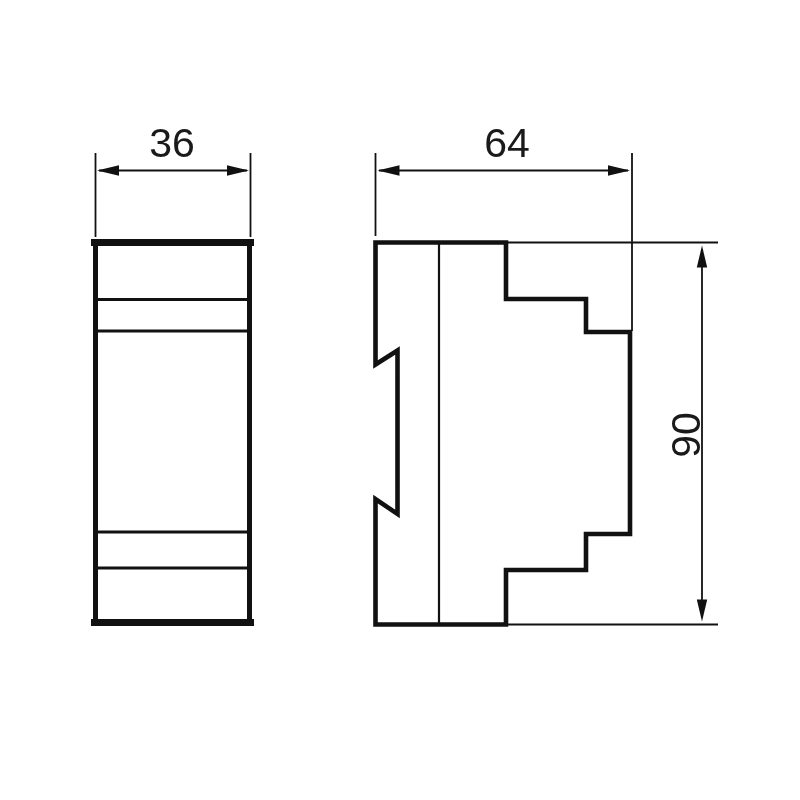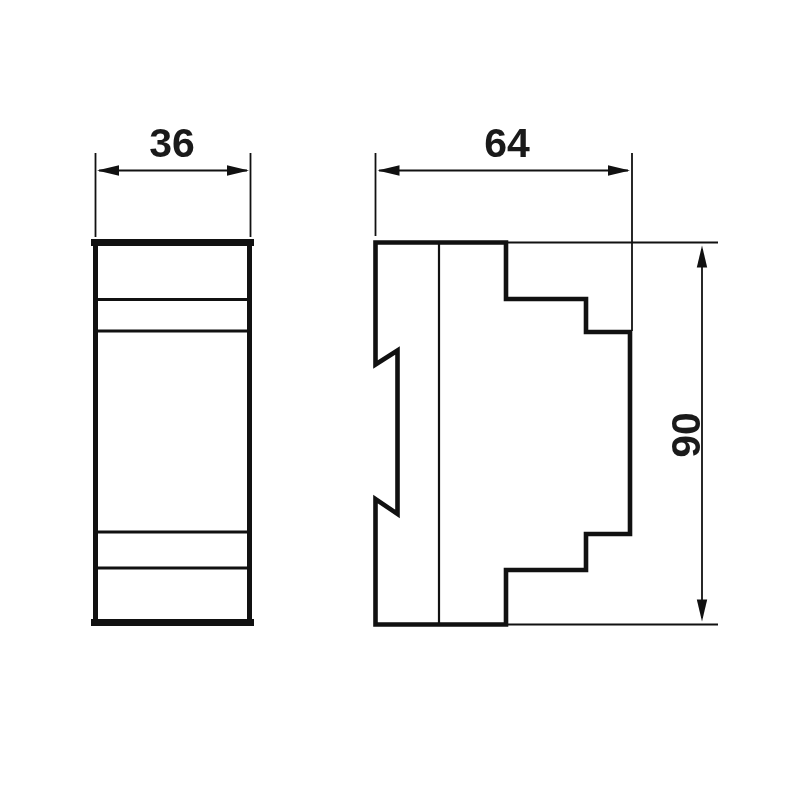--- a/index.html
+++ b/index.html
@@ -7,21 +7,20 @@
     padding: 0;
     background: #ffffff;
   }
   .canvas {
     position: relative;
     width: 800px;
     height: 800px;
     background: var(--bg, #ffffff);
     font-family: "Liberation Sans", "DejaVu Sans", sans-serif;
     overflow: hidden;
-    font-weight: bold;
   }
   svg { display: block; }
   .outline {
     stroke: var(--line, #111111);
     fill: none;
     stroke-linejoin: miter;
   }
   .thin {
     stroke: var(--line, #111111);
     fill: none;

